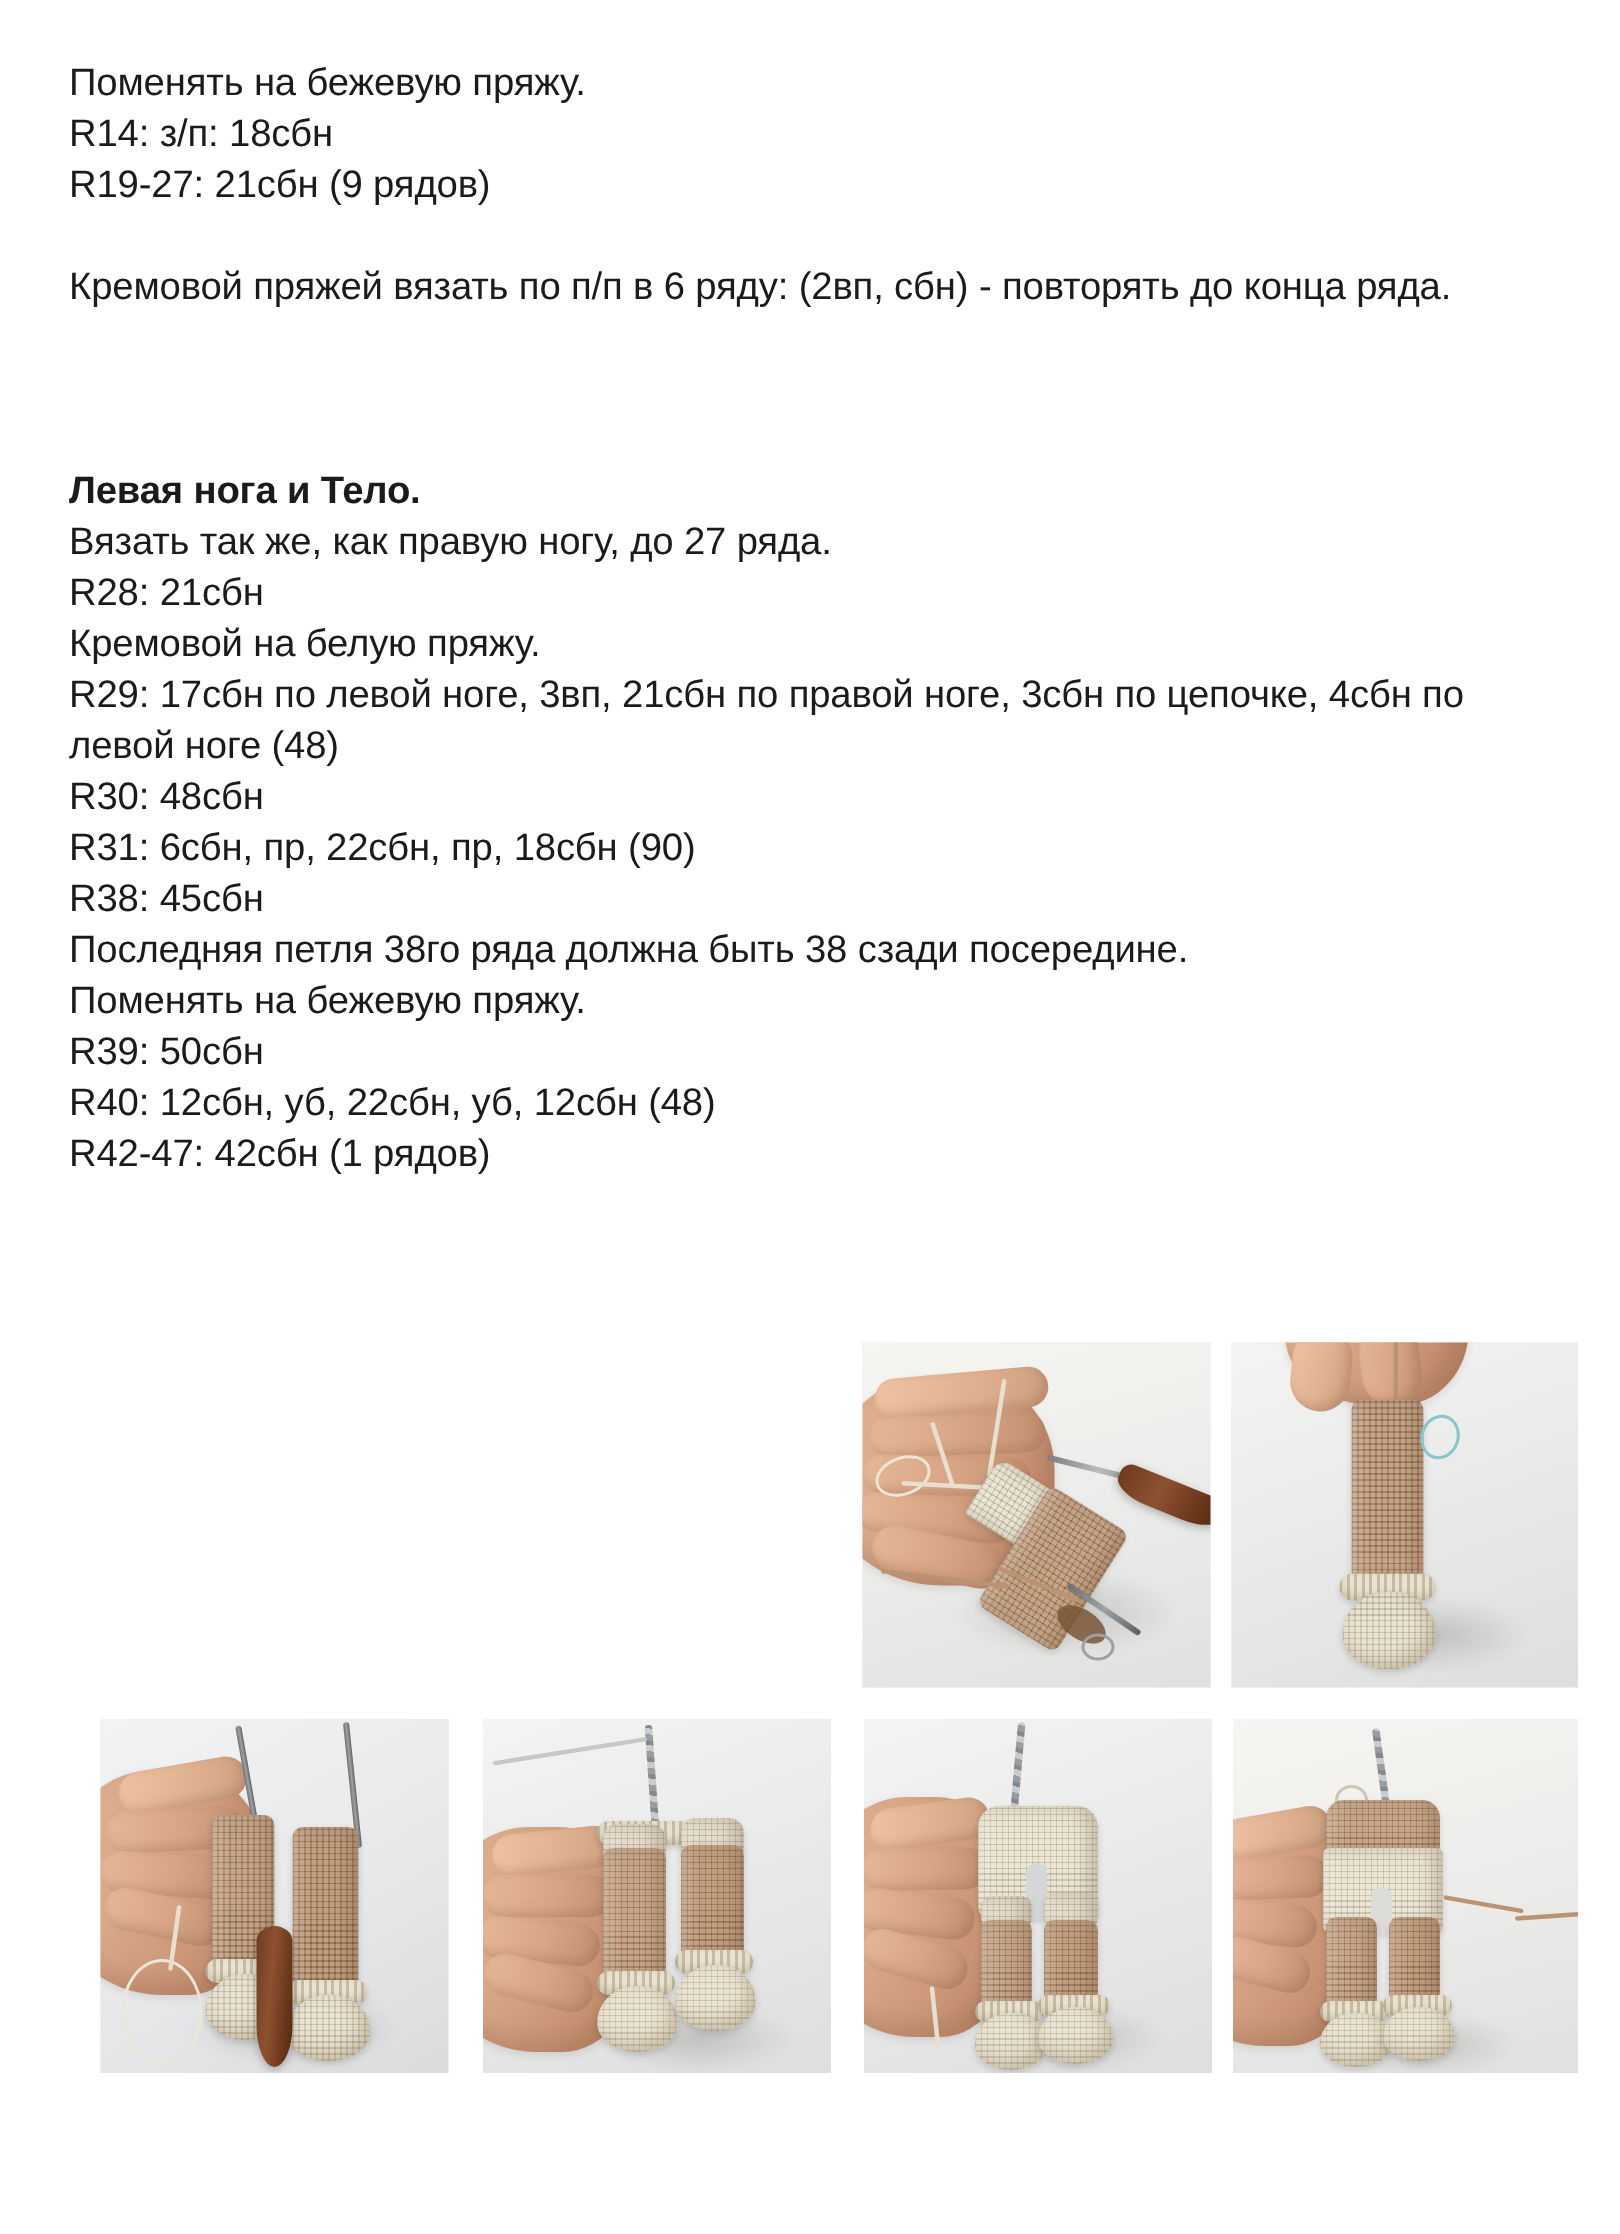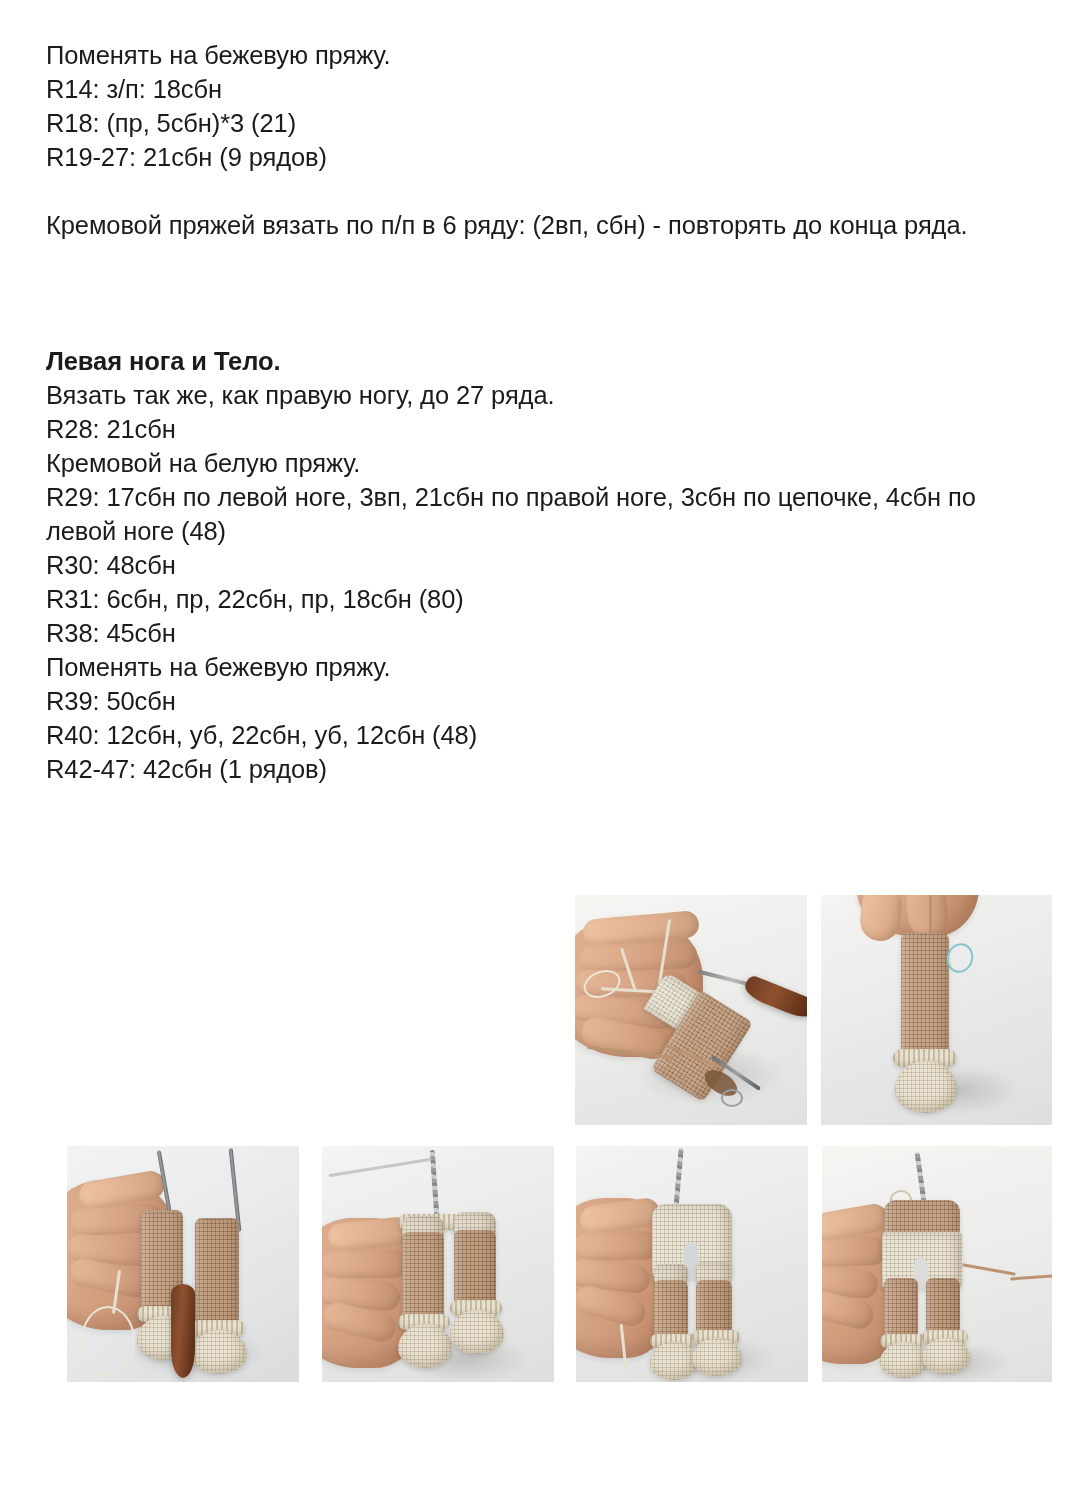--- a/index.html
+++ b/index.html
@@ -164,41 +164,41 @@
   }
 </style>
 </head>
 <body>
 
 <div class="doc">
 
   <div>
     <div class="line">Поменять на бежевую пряжу.</div>
     <div class="line">R14: з/п: 18сбн</div>
-    <div class="line">R18: (пр, 5сбн)*3 (21)</div>
     <div class="line">R19-27: 21сбн (9 рядов)</div>
   </div>
 
   <div class="spacer-sm"></div>
 
   <div>
     <div class="line wrap">Кремовой пряжей вязать по п/п в 6 ряду: (2вп, сбн) - повторять до конца ряда.</div>
   </div>
 
   <div class="spacer-lg"></div>
 
   <div>
     <div class="line bold">Левая нога и Тело.</div>
     <div class="line">Вязать так же, как правую ногу, до 27 ряда.</div>
     <div class="line">R28: 21сбн</div>
     <div class="line">Кремовой на белую пряжу.</div>
     <div class="line wrap">R29: 17сбн по левой ноге, 3вп, 21сбн по правой ноге, 3сбн по цепочке, 4сбн по левой ноге (48)</div>
     <div class="line">R30: 48сбн</div>
-    <div class="line">R31: 6сбн, пр, 22сбн, пр, 18сбн (80)</div>
+    <div class="line">R31: 6сбн, пр, 22сбн, пр, 18сбн (90)</div>
     <div class="line">R38: 45сбн</div>
+    <div class="line">Последняя петля 38го ряда должна быть 38 сзади посередине.</div>
     <div class="line">Поменять на бежевую пряжу.</div>
     <div class="line">R39: 50сбн</div>
     <div class="line">R40: 12сбн, уб, 22сбн, уб, 12сбн (48)</div>
     <div class="line">R42-47: 42сбн (1 рядов)</div>
   </div>
 </div>
 
 <div class="photo" style="left:575px; top:895px; width:232px; height:230px;">
   <div class="scene">
     <div class="bg warm"></div>

